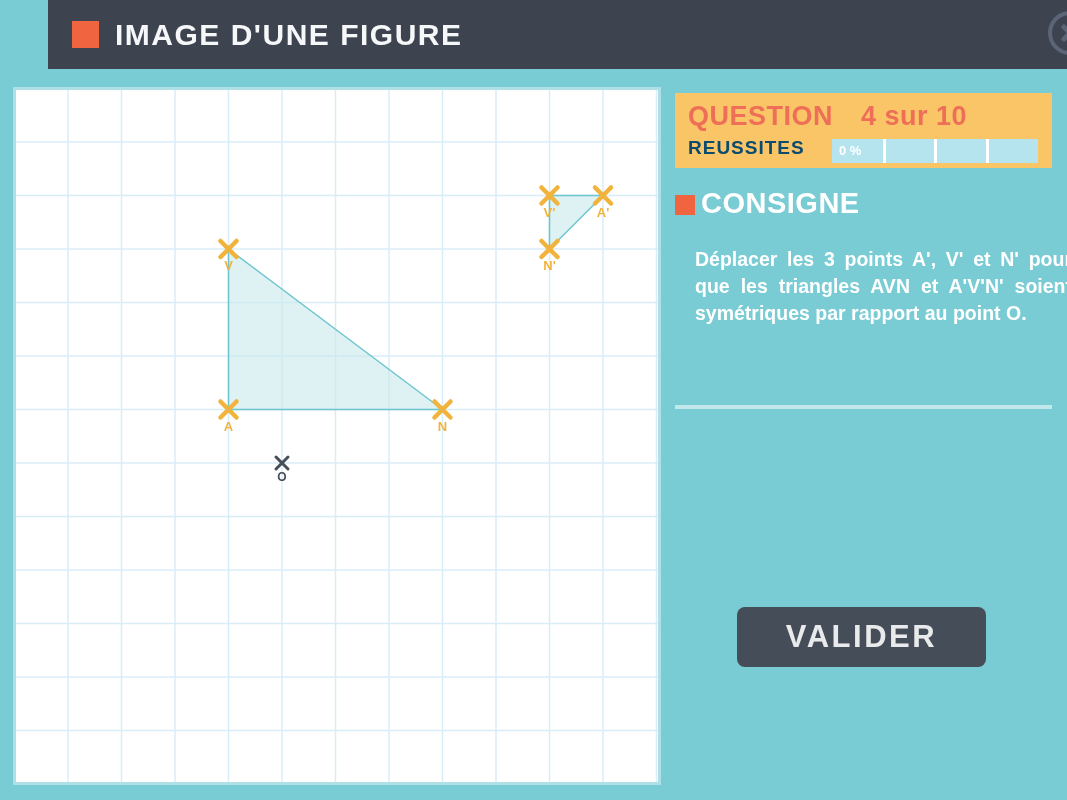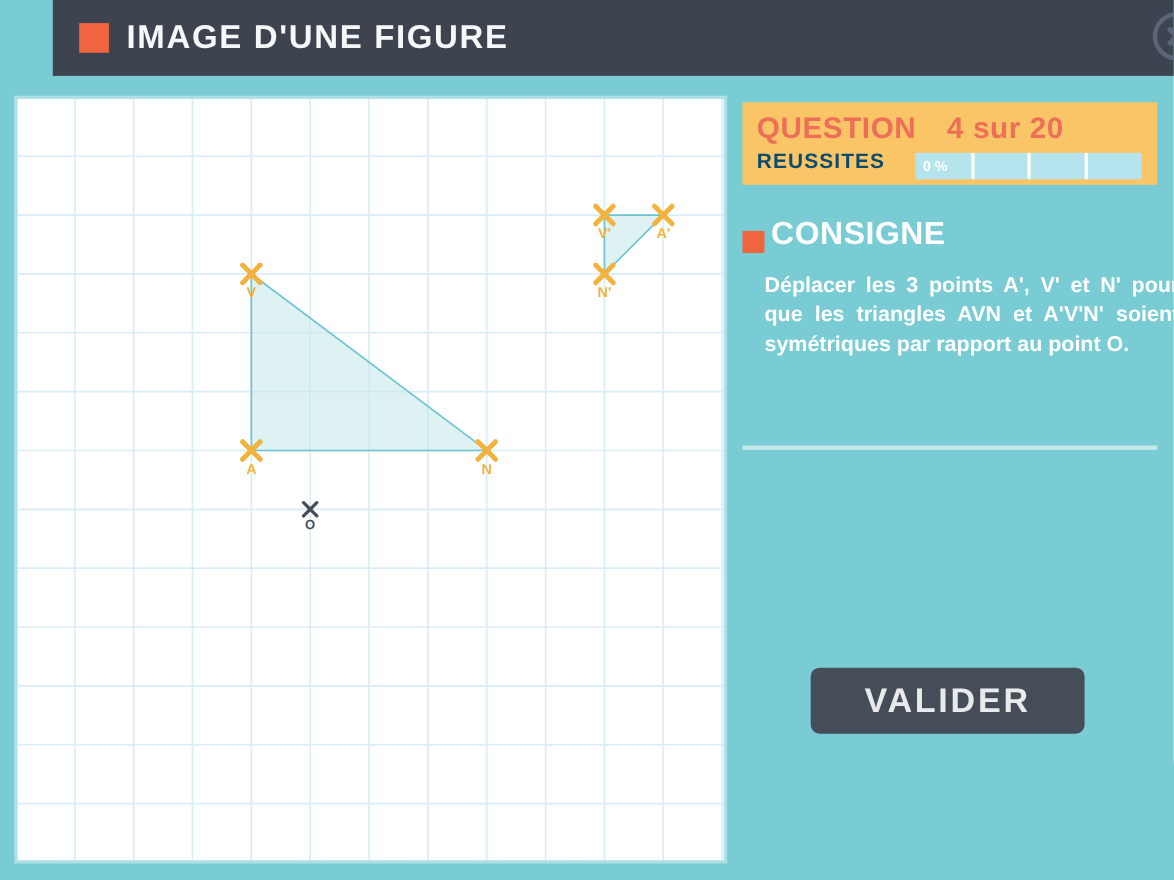--- a/index.html
+++ b/index.html
@@ -53,21 +53,21 @@
   .progress-track{
     position:absolute;left:157px;top:46px;width:206px;height:24px;
     background:var(--progress-track,#b5e4ee);
   }
   .progress-percent{
     position:absolute;left:7px;top:4px;color:#ffffff;font-size:13px;font-weight:800;
   }
   .progress-divider{
     position:absolute;top:0;width:3px;height:100%;background:#ffffff;margin-left:-1px;
   }
-  .consigne-heading{position:absolute;top:107px;left:0;display:flex;align-items:flex-end;}
+  .consigne-heading{position:absolute;top:97px;left:0;display:flex;align-items:center;}
   .consigne-accent{width:20px;height:20px;background:var(--accent-orange,#f0653f);margin-top:2px;}
   .consigne-title{color:#ffffff;font-size:29px;font-weight:800;margin-left:6px;letter-spacing:0.5px;}
   .consigne-body{
     position:absolute;top:156px;left:0;width:377px;
     color:#ffffff;font-size:19.5px;font-weight:800;line-height:27px;
     text-align:justify;text-align-last:left;margin-left:20px;
   }
   .hint-divider{
     position:absolute;top:315px;left:0;width:377px;height:4px;
     background:rgba(255,255,255,0.55);
@@ -156,21 +156,21 @@
         <text x="266" y="391" fill="#454d59" text-anchor="middle" font-size="12" font-weight="bold" font-family="&quot;Liberation Sans&quot;, sans-serif">O</text>
       </g>
     </svg>
 </div>
 
 <div class="sidebar">
 
   <div class="question-box">
     <div class="question-row">
       <span class="question-label">QUESTION</span>
-      <span class="question-value">4 sur 20</span>
+      <span class="question-value">4 sur 10</span>
     </div>
     <div class="reussites-row">
       <span class="reussites-label">REUSSITES</span>
     </div>
     <div class="progress-track" id="progress-track">
       <span class="progress-percent">0 %</span>
     <div class="progress-divider" style="left: 25%;"></div>
         <div class="progress-divider" style="left: 50%;"></div>
         <div class="progress-divider" style="left: 75%;"></div>
       </div>

